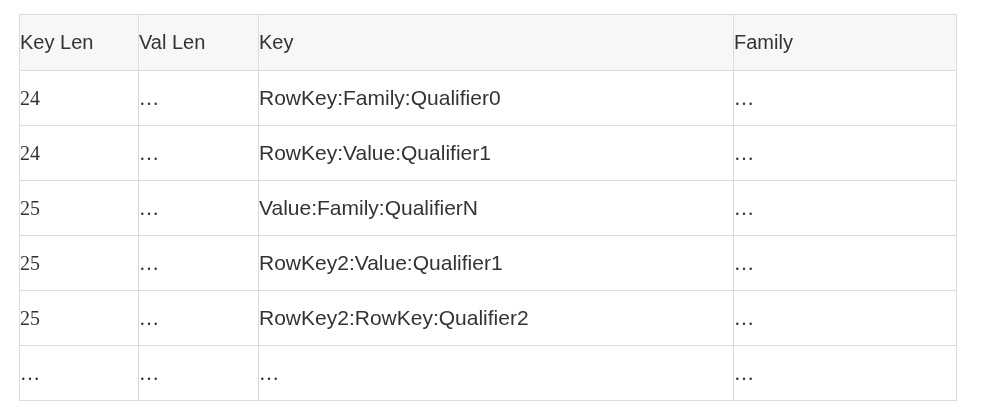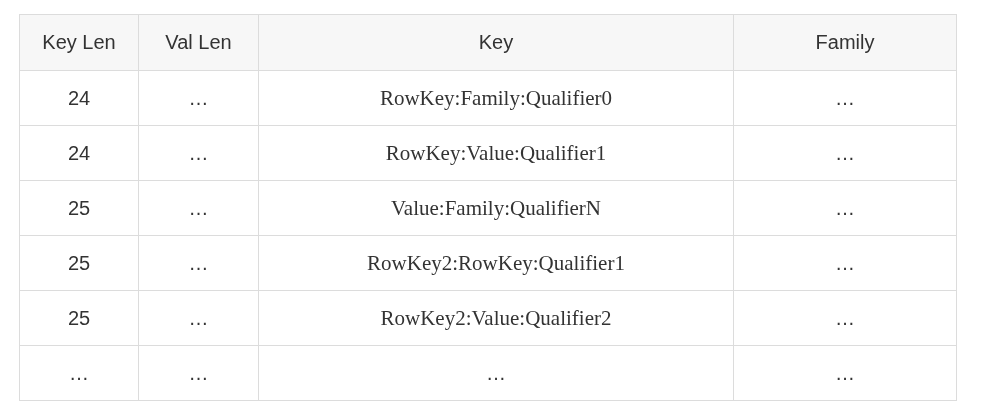--- a/index.html
+++ b/index.html
@@ -30,46 +30,46 @@
     table-layout: fixed;
     width: 937px;
   }
   .kv-table col.c-keylen  { width: 119px; }
   .kv-table col.c-vallen  { width: 120px; }
   .kv-table col.c-key     { width: 475px; }
   .kv-table col.c-value   { width: 223px; }
 
   .kv-table th, .kv-table td {
     border: 1px solid var(--border);
-    text-align: center;
+    text-align: left;
     vertical-align: middle;
     padding: 0;
     overflow: hidden;
     white-space: nowrap;
   }
   .kv-table thead th {
     background: var(--header_bg);
     font-weight: 400;
     font-size: 20px;
     height: 55px;
     color: var(--text);
   }
   .kv-table tbody td {
     background: #ffffff;
     font-size: 20px;
     height: 54px;
     color: var(--text);
   }
   .kv-table td.mono {
-    font-family: Liberation Serif, serif;
+    font-family: Liberation Sans, sans-serif;
     font-size: 21px;
   }
   .kv-table td.dots,
   .kv-table td.num {
-    font-family: Liberation Sans, sans-serif;
+    font-family: Liberation Serif, serif;
   }
 </style>
 </head>
 <body>
 
 <div class="stage">
   <table class="kv-table">
     <colgroup>
       <col class="c-keylen">
       <col class="c-vallen">
@@ -99,27 +99,27 @@
       </tr>
       <tr>
         <td class="num">25</td>
         <td class="dots">…</td>
         <td class="mono">Value:Family:QualifierN</td>
         <td class="dots">…</td>
       </tr>
       <tr>
         <td class="num">25</td>
         <td class="dots">…</td>
-        <td class="mono">RowKey2:RowKey:Qualifier1</td>
+        <td class="mono">RowKey2:Value:Qualifier1</td>
         <td class="dots">…</td>
       </tr>
       <tr>
         <td class="num">25</td>
         <td class="dots">…</td>
-        <td class="mono">RowKey2:Value:Qualifier2</td>
+        <td class="mono">RowKey2:RowKey:Qualifier2</td>
         <td class="dots">…</td>
       </tr>
       <tr>
         <td class="dots">…</td>
         <td class="dots">…</td>
         <td class="dots">…</td>
         <td class="dots">…</td>
       </tr>
     </tbody>
   </table>

